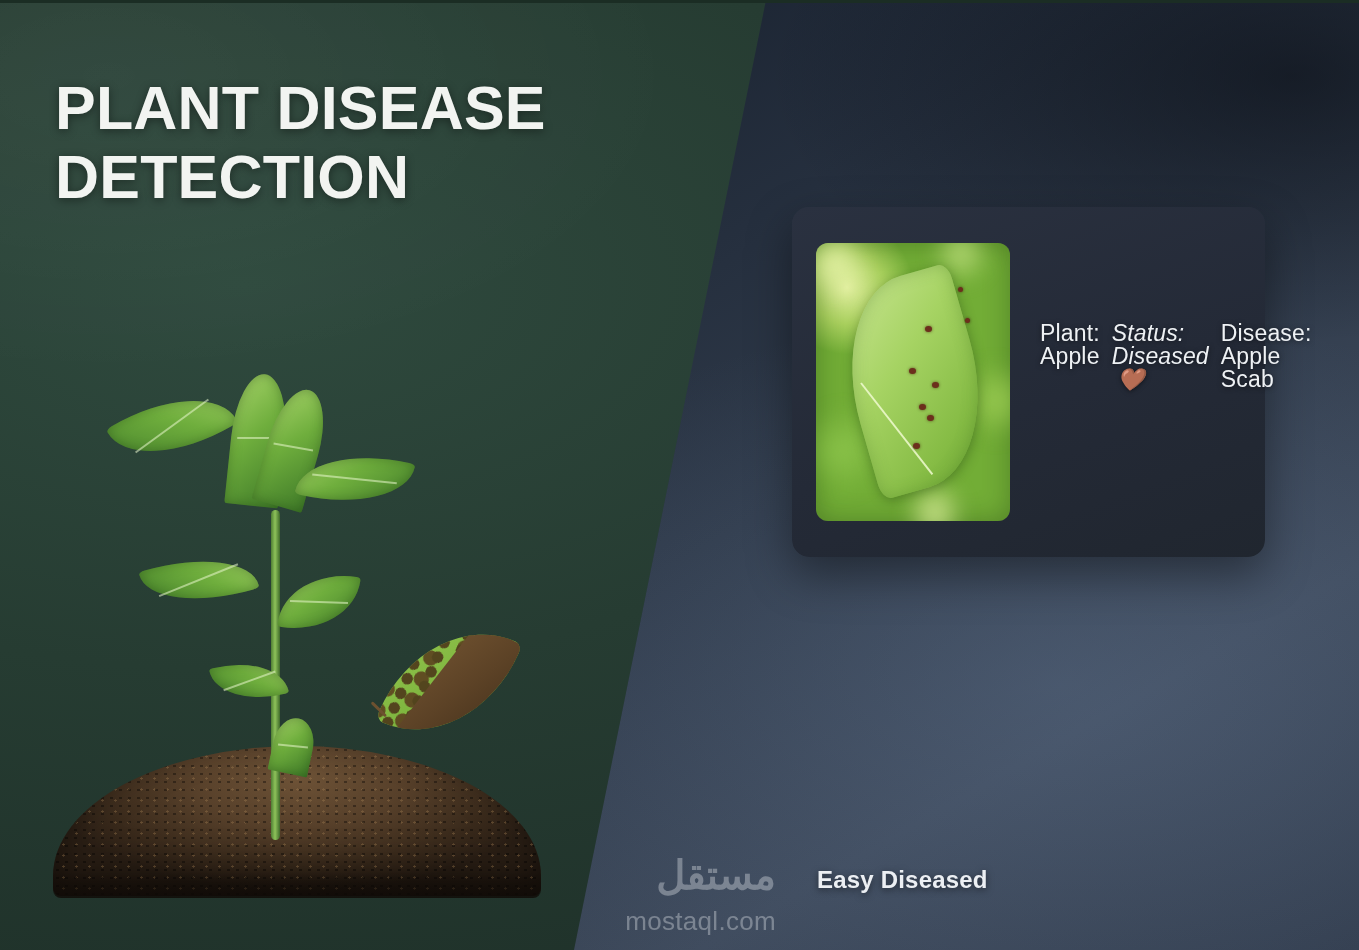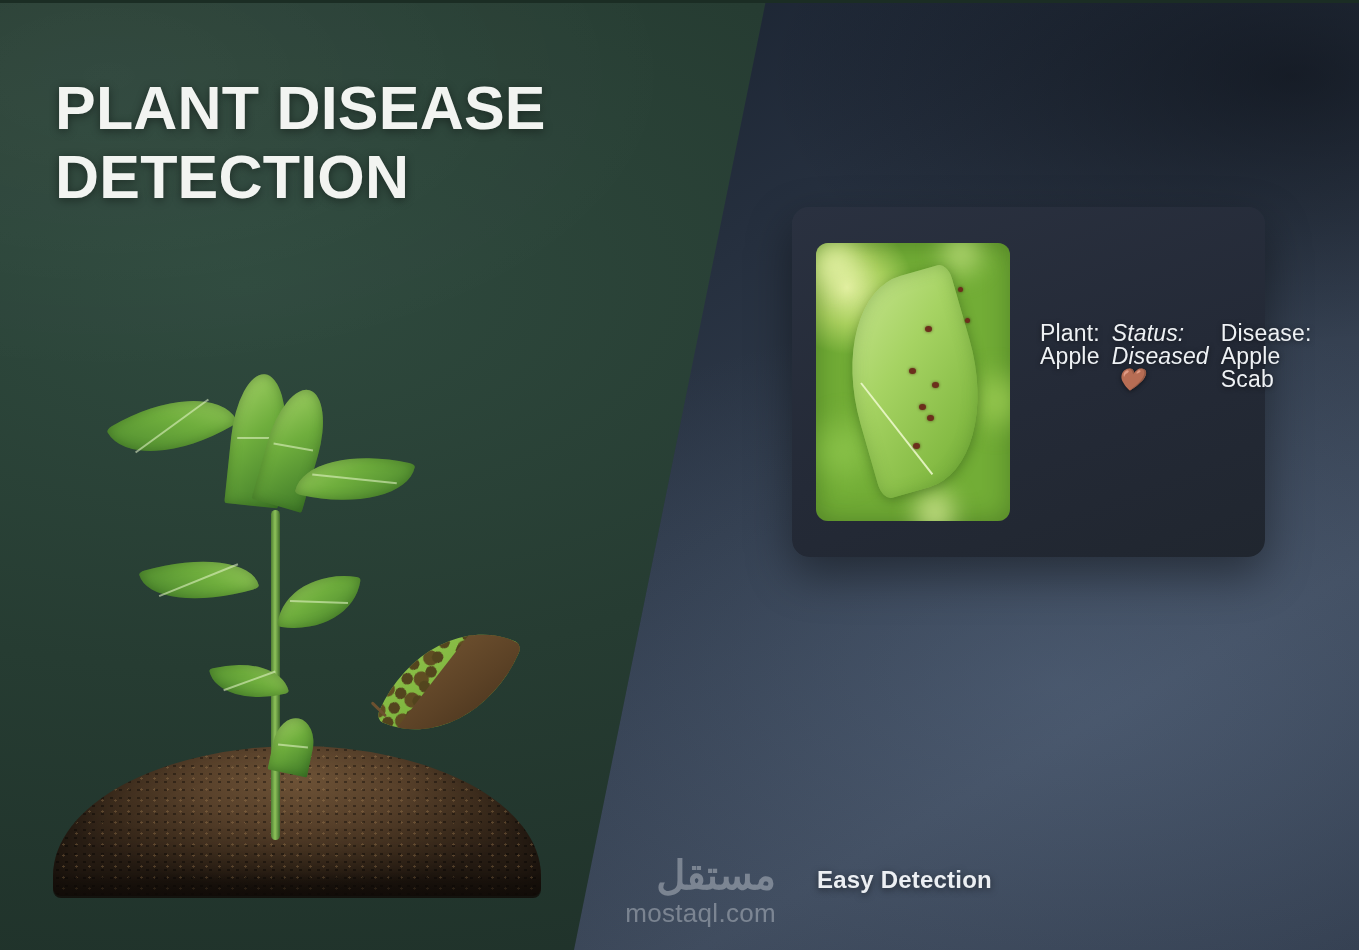--- a/index.html
+++ b/index.html
@@ -320,21 +320,21 @@
   }
   .wm-arabic {
     color: #cfd4da;
     font-size: 40px;
     font-weight: 700;
     line-height: .95;
     letter-spacing: 1px;
     direction: rtl;
   }
   .wm-latin {
-    margin-top: 4px;
+    margin-top: 12px;
     color: #cfd4da;
     font-size: 26px;
     font-weight: 400;
     letter-spacing: .3px;
   }
 </style>
 </head>
 <body>
 
 <div class="stage">
@@ -393,21 +393,21 @@
       </div>
       <div class="info-line l3">
         <span>Disease: Apple Scab</span>
       </div>
     </div>
   </div>
 
   <div class="features">
 
     <div class="feature f1">
-      <div class="f-label">Easy Detection</div>
+      <div class="f-label">Easy Diseased</div>
     </div>
 
 
   </div>
 
   <div class="watermark">
     <div class="wm-arabic">مستقل</div>
     <div class="wm-latin">mostaql.com</div>
   </div>
 

